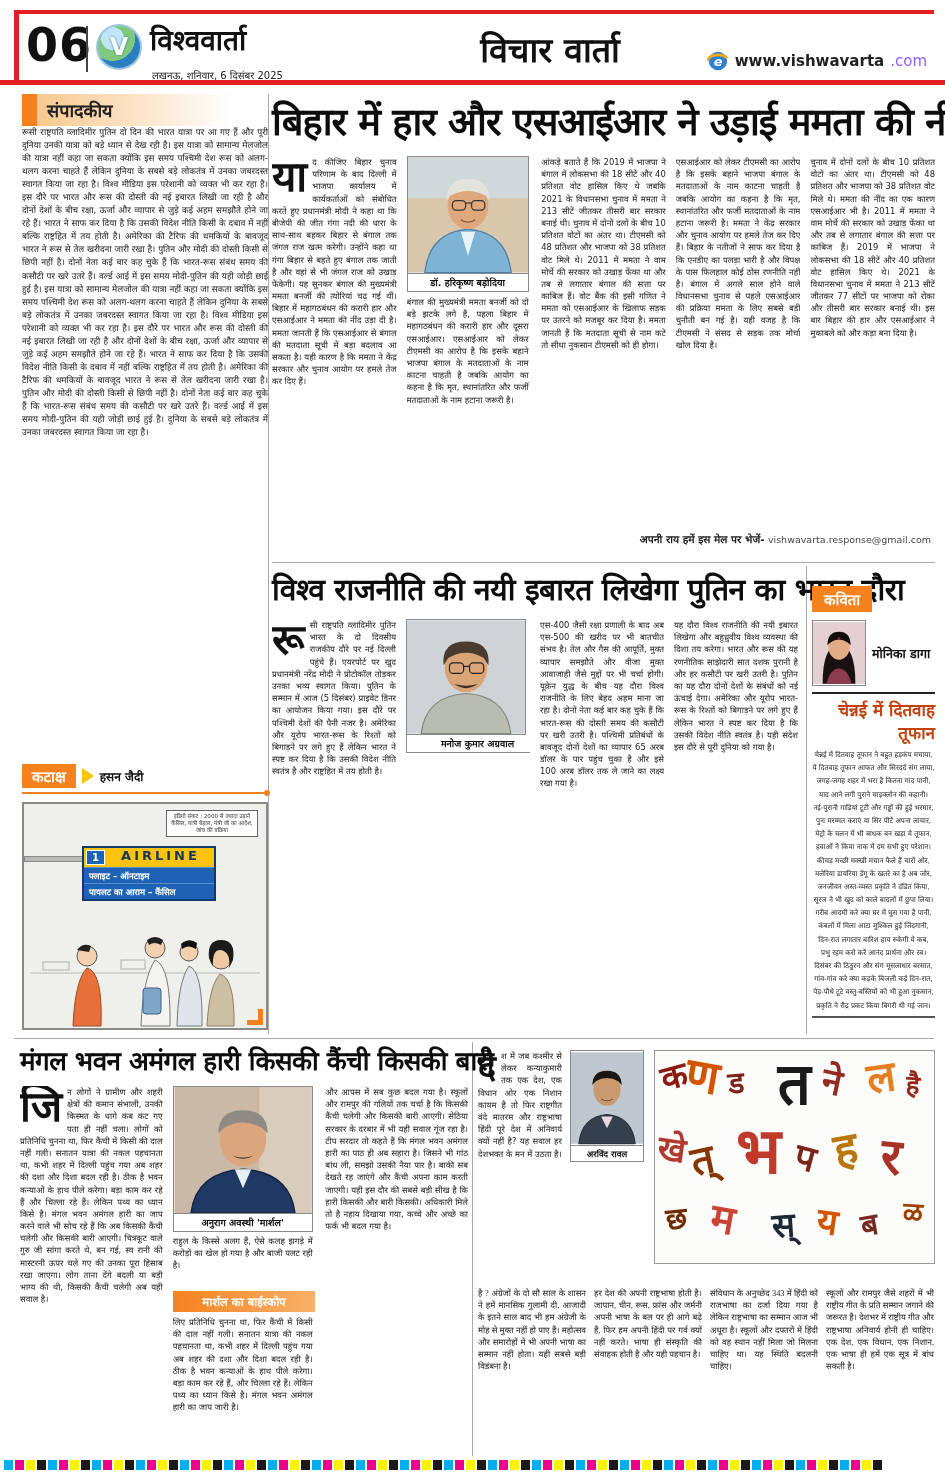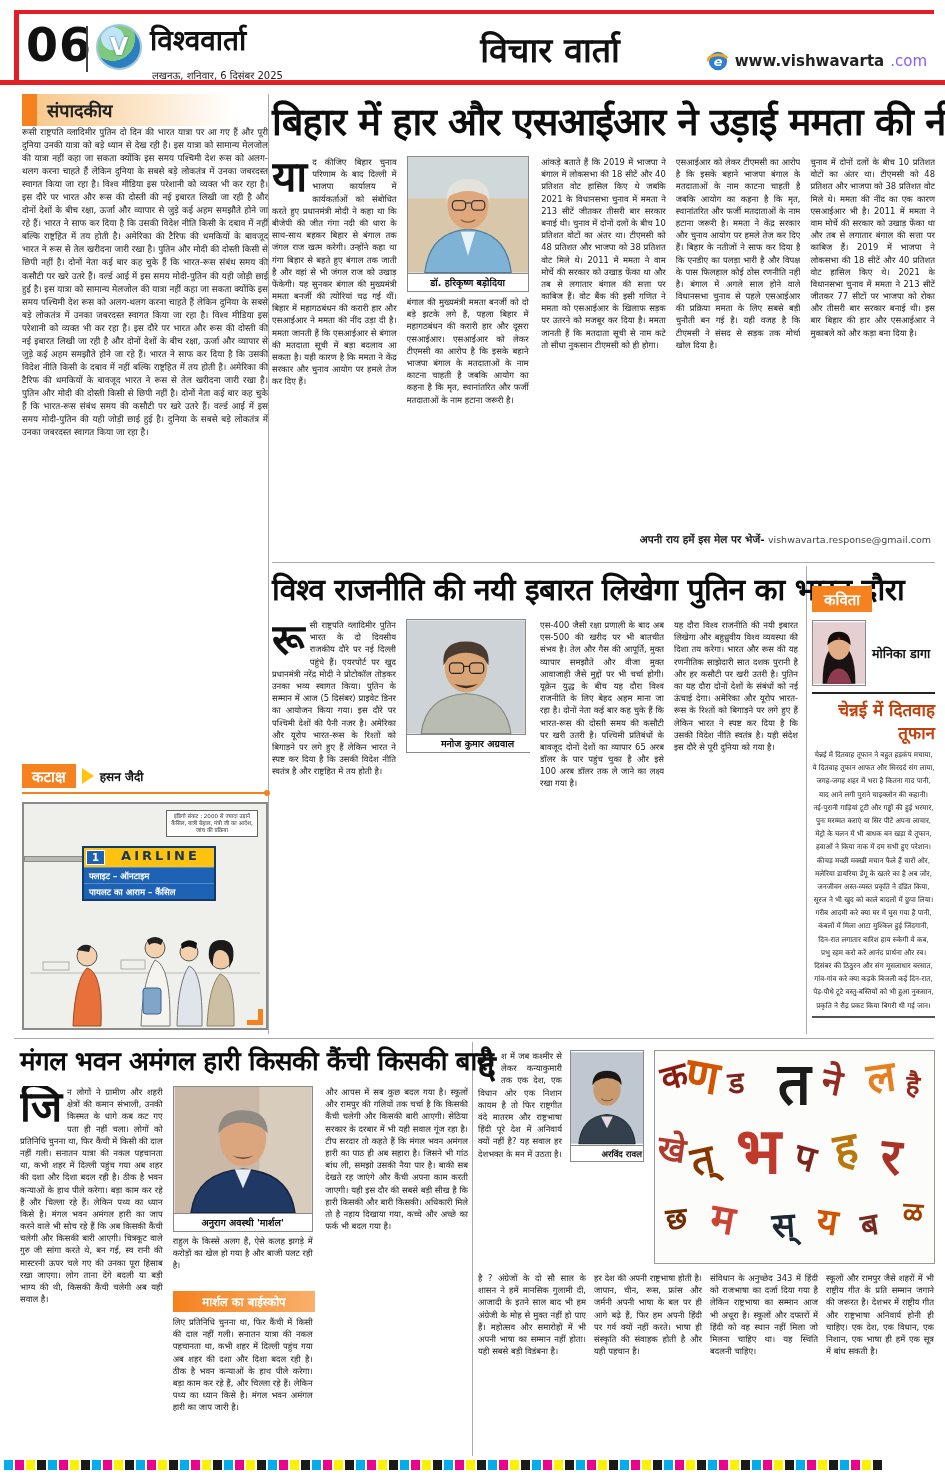--- a/index.html
+++ b/index.html
@@ -302,21 +302,21 @@
       <div class="photobox" style="width:74px;height:96px;">
         <svg viewBox="0 0 74 94" width="72" height="94">
           <rect width="74" height="94" fill="#bfc8d0"></rect>
           <path d="M8 94 q3 -28 29 -30 q26 2 29 30 z" fill="#35404e" stroke="#1f262e"></path>
           <path d="M31 66 l6 12 l6 -12 z" fill="#e8d9e0"></path>
           <ellipse cx="37" cy="38" rx="14" ry="17" fill="#c89a6e"></ellipse>
           <path d="M22 34 q0 -15 15 -15 q15 0 15 15 l-3 -4 q-12 -7 -24 0 z" fill="#1c1713"></path>
           <path d="M31 48 q6 4 12 0" fill="none" stroke="#6e4a2e"></path>
         </svg>
       </div>
-      <div class="photocap" style="width:74px;font-size:8.5px;text-align:right;">अरविंद रावल</div>
+      <div class="photocap" style="width:74px;font-size:8.5px;">अरविंद रावल</div>
     </div>
     <div class="letters-box" style="width:281px;height:214px;">
         <span class="lt" style="left: 2%; top: 4%; font-size: 34px; color: rgb(138, 26, 18); transform: rotate(-15deg);">क</span>
         <span class="lt" style="left: 11%; top: 1%; font-size: 46px; color: rgb(211, 84, 0); transform: rotate(10deg);">ण</span>
         <span class="lt" style="left: 26%; top: 8%; font-size: 30px; color: rgb(123, 36, 28); transform: rotate(-5deg);">ड</span>
         <span class="lt" style="left: 44%; top: 2%; font-size: 58px; color: rgb(27, 27, 27); transform: rotate(0deg);">त</span>
         <span class="lt" style="left: 60%; top: 6%; font-size: 36px; color: rgb(146, 43, 33); transform: rotate(12deg);">ने</span>
         <span class="lt" style="left: 76%; top: 3%; font-size: 42px; color: rgb(230, 126, 34); transform: rotate(-8deg);">ल</span>
         <span class="lt" style="left: 90%; top: 10%; font-size: 26px; color: rgb(150, 40, 27); transform: rotate(5deg);">है</span>
         <span class="lt" style="left: 1%; top: 38%; font-size: 34px; color: rgb(176, 58, 46); transform: rotate(8deg);">खे</span>
@@ -326,21 +326,21 @@
         <span class="lt" style="left: 64%; top: 36%; font-size: 44px; color: rgb(185, 119, 14); transform: rotate(-10deg);">ह</span>
         <span class="lt" style="left: 81%; top: 38%; font-size: 50px; color: rgb(169, 50, 38); transform: rotate(6deg);">र</span>
         <span class="lt" style="left: 4%; top: 72%; font-size: 30px; color: rgb(110, 44, 0); transform: rotate(-6deg);">छ</span>
         <span class="lt" style="left: 20%; top: 70%; font-size: 40px; color: rgb(203, 67, 53); transform: rotate(10deg);">म</span>
         <span class="lt" style="left: 42%; top: 74%; font-size: 34px; color: rgb(28, 40, 51); transform: rotate(-4deg);">स्</span>
         <span class="lt" style="left: 58%; top: 72%; font-size: 36px; color: rgb(211, 84, 0); transform: rotate(8deg);">य</span>
         <span class="lt" style="left: 74%; top: 75%; font-size: 30px; color: rgb(120, 40, 31); transform: rotate(-10deg);">ब</span>
         <span class="lt" style="left: 89%; top: 70%; font-size: 26px; color: rgb(160, 64, 0); transform: rotate(4deg);">ळ</span>
       </div>
   </div>
-  <div class="cols" style="margin-top:8px;height:152px;gap:8px;">
+  <div class="cols" style="margin-top:24px;height:152px;gap:8px;font-family:Liberation Serif, serif;">
     <div class="col" style="width:108px;height:152px;">है ? अंग्रेजों के दो सौ साल के शासन ने हमें मानसिक गुलामी दी, आजादी के इतने साल बाद भी हम अंग्रेजी के मोह से मुक्त नहीं हो पाए हैं। महोत्सव और समारोहों में भी अपनी भाषा का सम्मान नहीं होता। यही सबसे बड़ी विडंबना है।</div>
     <div class="col" style="width:108px;height:152px;">हर देश की अपनी राष्ट्रभाषा होती है। जापान, चीन, रूस, फ्रांस और जर्मनी अपनी भाषा के बल पर ही आगे बढ़े हैं, फिर हम अपनी हिंदी पर गर्व क्यों नहीं करते। भाषा ही संस्कृति की संवाहक होती है और यही पहचान है।</div>
     <div class="col" style="width:108px;height:152px;">संविधान के अनुच्छेद 343 में हिंदी को राजभाषा का दर्जा दिया गया है लेकिन राष्ट्रभाषा का सम्मान आज भी अधूरा है। स्कूलों और दफ्तरों में हिंदी को वह स्थान नहीं मिला जो मिलना चाहिए था। यह स्थिति बदलनी चाहिए।</div>
     <div class="col" style="width:108px;height:152px;">स्कूलों और रामपुर जैसे शहरों में भी राष्ट्रीय गीत के प्रति सम्मान जगाने की जरूरत है। देशभर में राष्ट्रीय गीत और राष्ट्रभाषा अनिवार्य होनी ही चाहिए। एक देश, एक विधान, एक निशान, एक भाषा ही हमें एक सूत्र में बांध सकती है।</div>
   </div>
 </div>
 
 <div class="abs print-strip">
     <span class="sw" style="background: rgb(0, 174, 239);"></span>
     <span class="sw" style="background: rgb(236, 0, 140);"></span>

